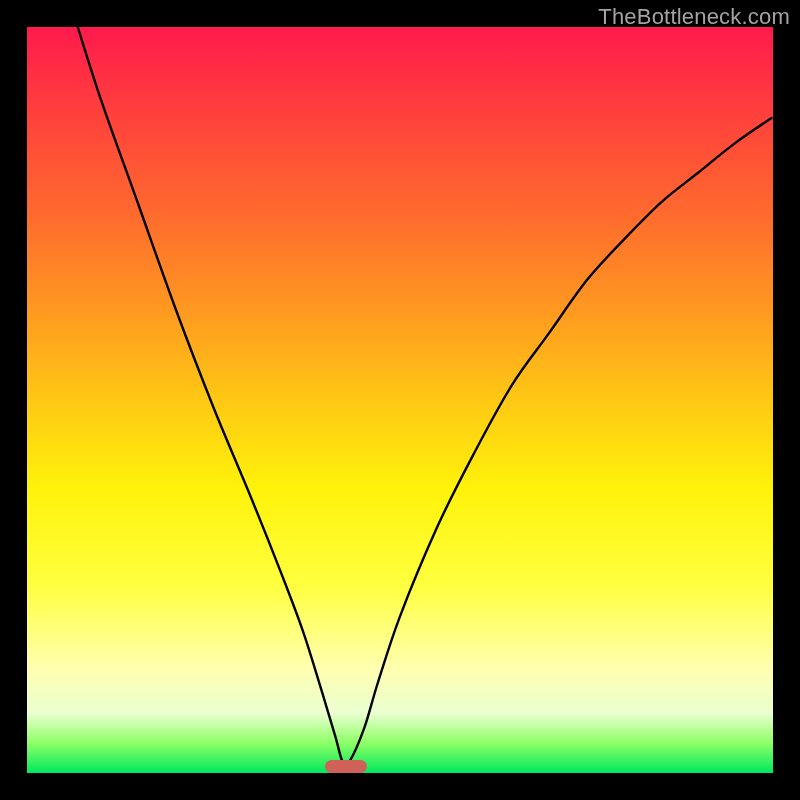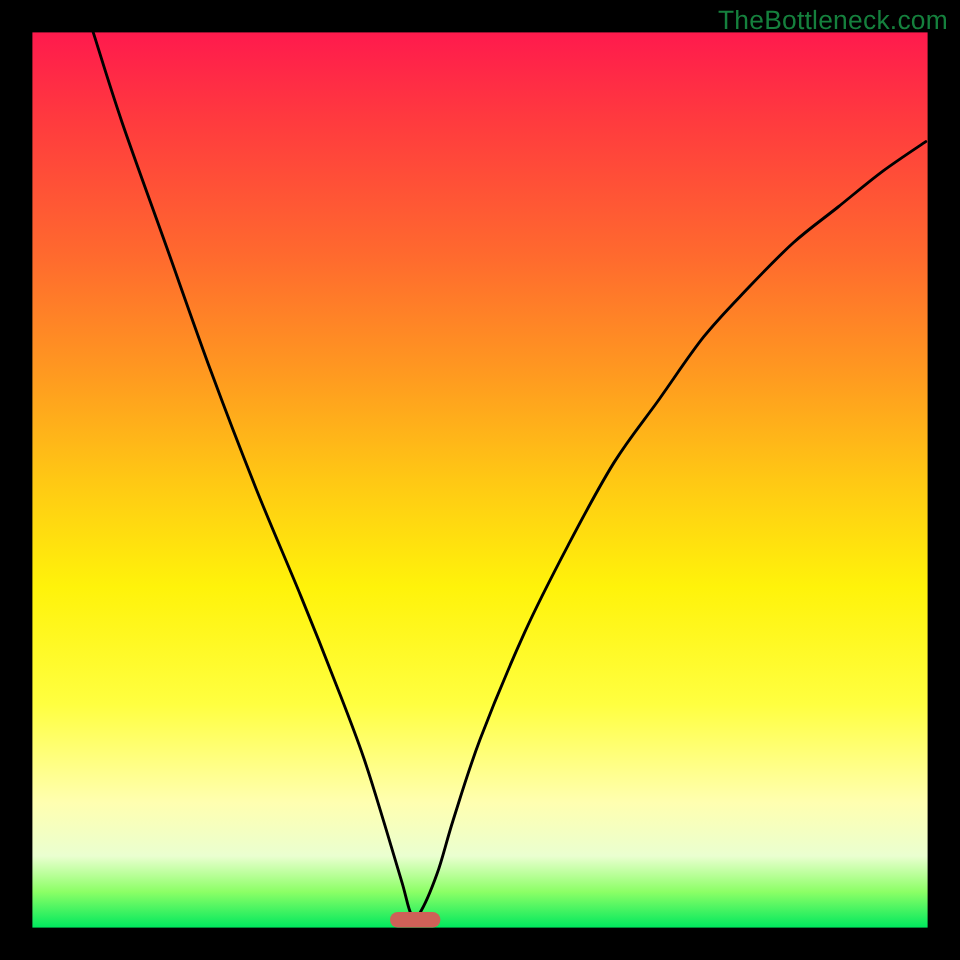--- a/index.html
+++ b/index.html
@@ -28,21 +28,21 @@
       #ffffb0 86%,
       #eaffd0 92%,
       #8cff66 96%,
       #00e85e 100%
     );
   }
   .watermark {
     position: absolute;
     top: 4px;
     right: 10px;
-    color: #15803d;
+    color: #a3a3a3;
     font-size: 22px;
     font-weight: 500;
     letter-spacing: 0.2px;
   }
   .marker {
     position: absolute;
     width: 42px;
     height: 13px;
     background: #cf6158;
     border-radius: 7px;

